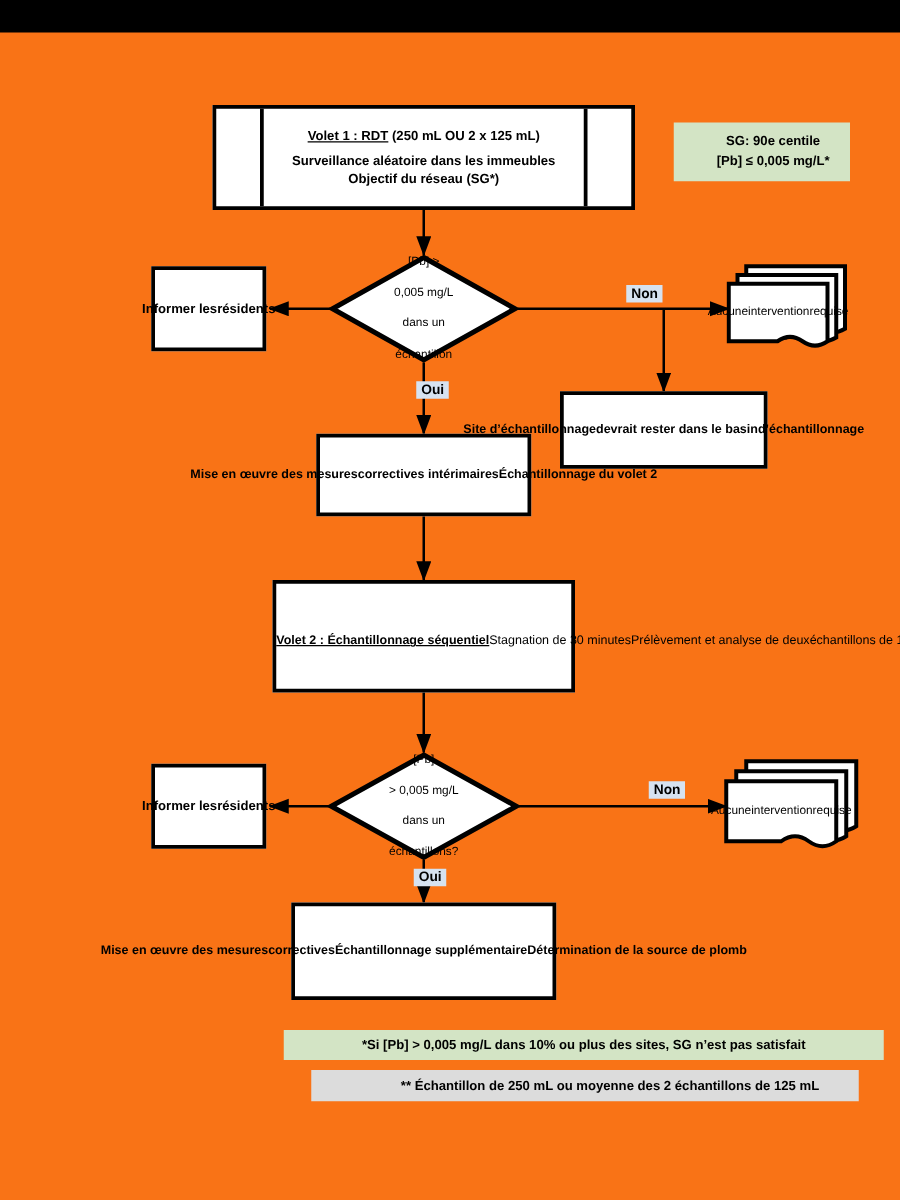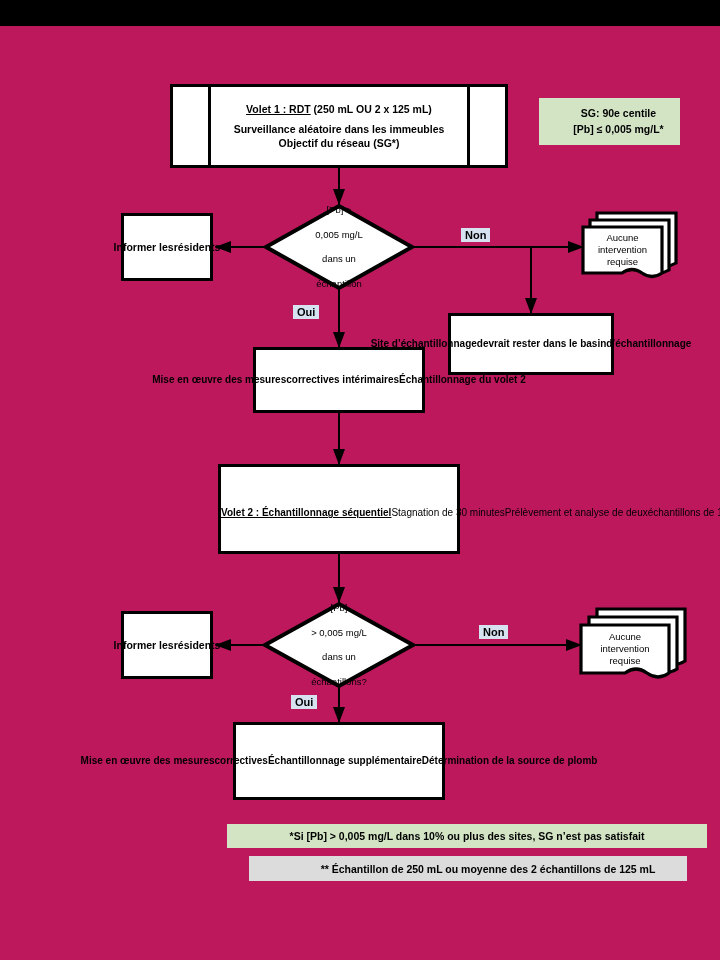--- a/index.html
+++ b/index.html
@@ -7,21 +7,21 @@
     padding: 0;
     background: #ffffff;
   }
   body {
     font-family: "Liberation Sans", sans-serif;
   }
   #page {
     position: relative;
     width: 720px;
     height: 960px;
-    background: #be185d;
+    background: #f97316;
     overflow: hidden;
   }
   .topbar {
     position: absolute;
     left: 0;
     top: 0;
     width: 720px;
     height: 26px;
     background: #000000;
   }
@@ -106,38 +106,38 @@
   }
 
   
   .docstack {
     position: absolute;
   }
   .docstack svg { position: absolute; left: 0; top: 0; }
   .docstack .doc-text {
     position: absolute;
     display: flex;
-    flex-direction: column;
     align-items: center;
     justify-content: center;
     text-align: center;
     font-size: 9.5px;
     line-height: 1.25;
     color: #000;
   }
 
   
   .ynlabel {
     position: absolute;
     background: #d6e2f0;
     color: #000000;
     font-weight: bold;
     font-size: 11px;
     padding: 1px 4px;
     white-space: nowrap;
+    margin-left: 40px;
   }
 
   
   .callout {
     position: absolute;
     box-sizing: border-box;
     display: flex;
     flex-direction: column;
     align-items: center;
     justify-content: center;

